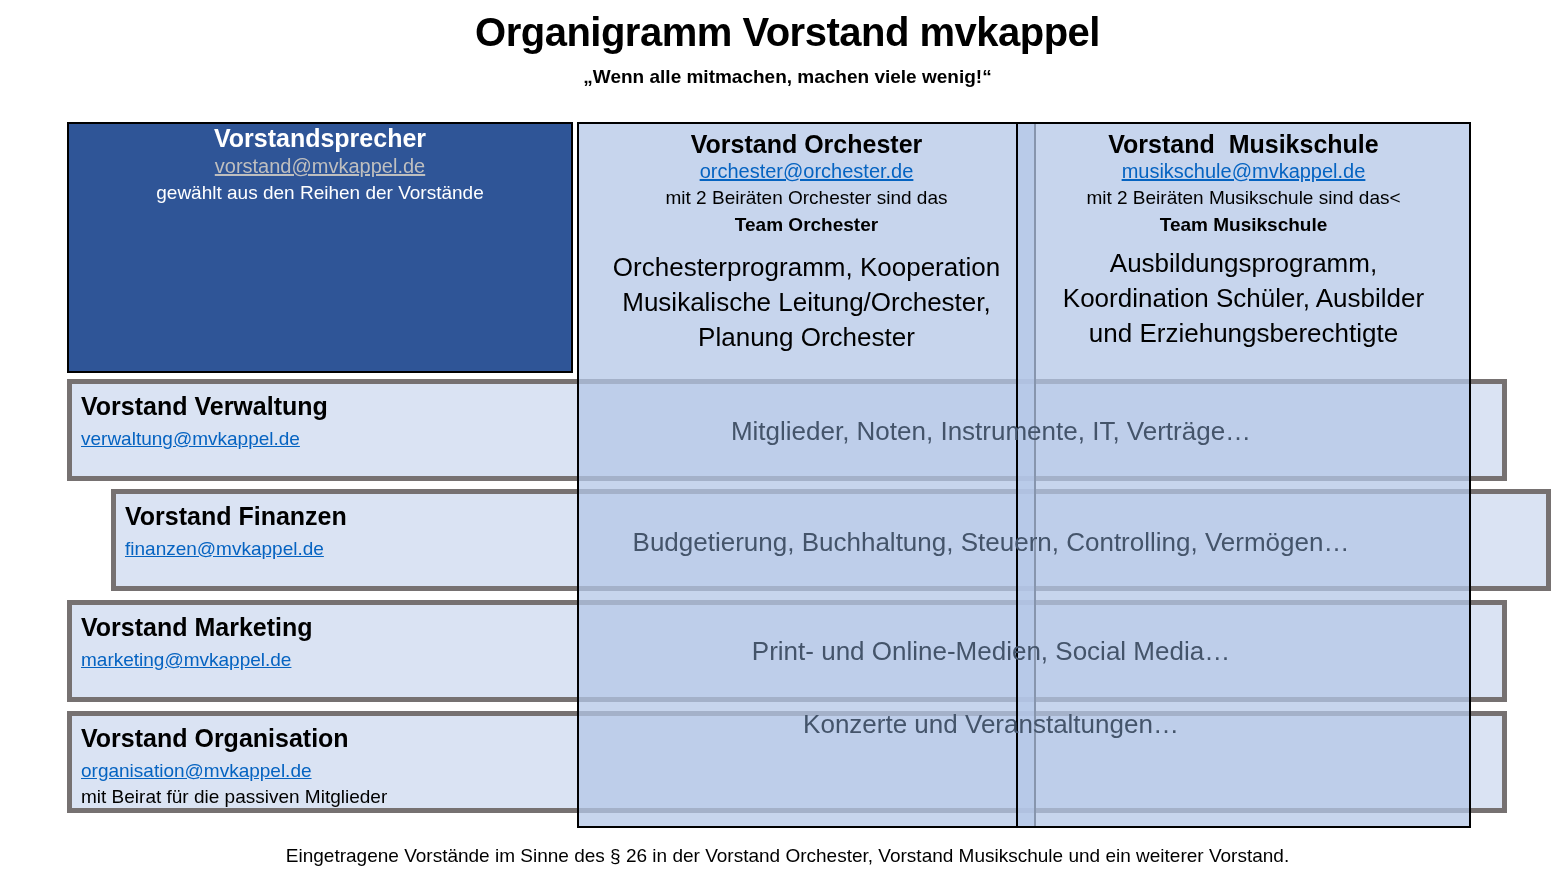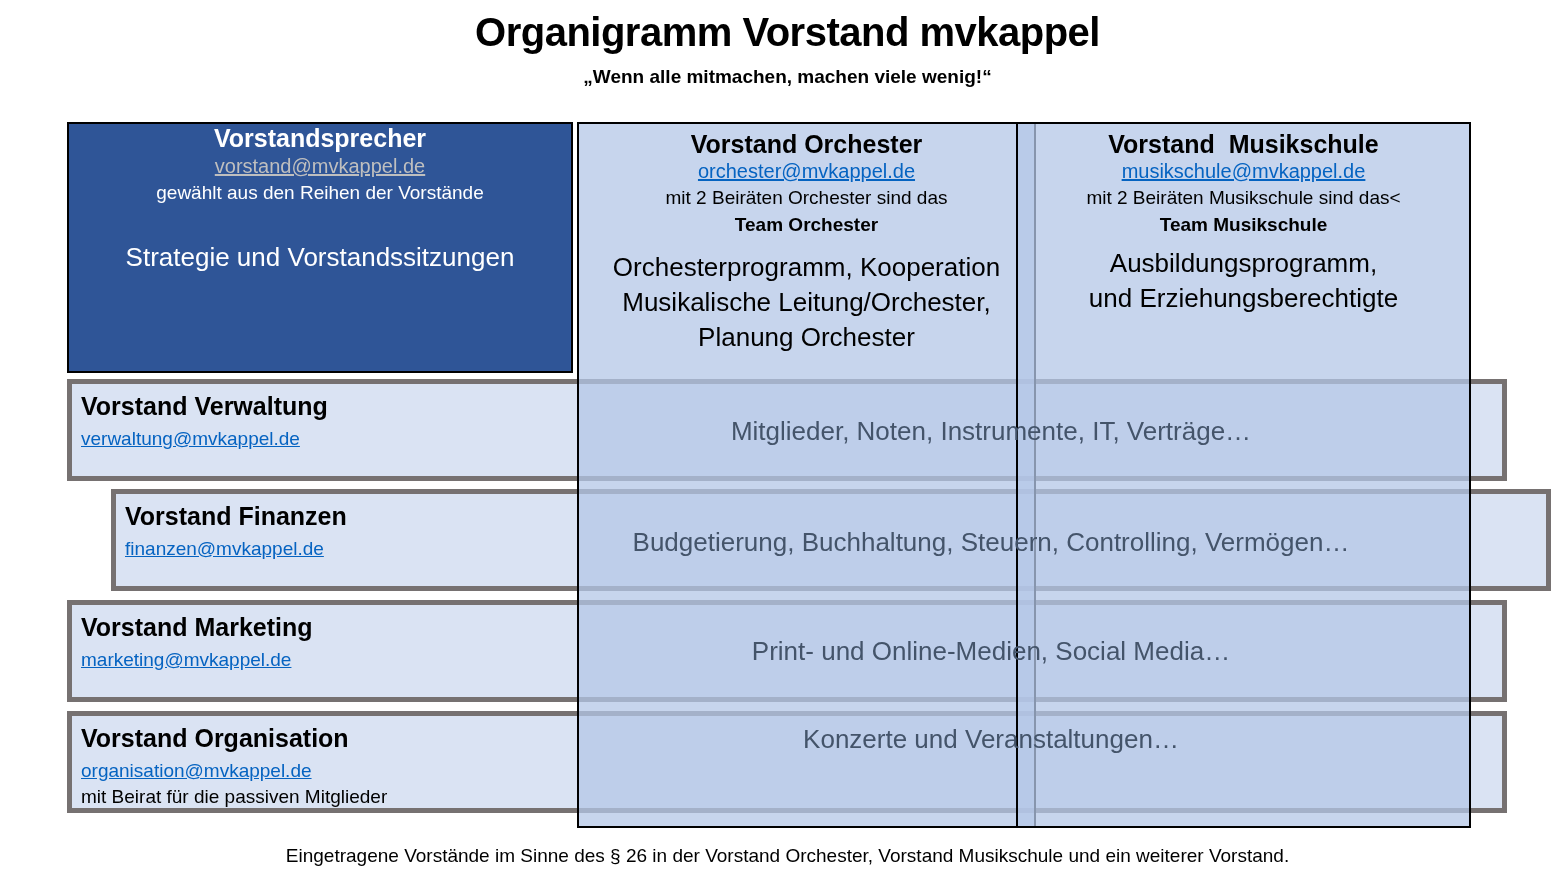--- a/index.html
+++ b/index.html
@@ -170,48 +170,48 @@
 <div class="abs row" style="top:711px;">
   <div class="abs row-head">Vorstand Organisation</div>
   <div class="abs row-mail">organisation@mvkappel.de</div>
   <div class="abs row-note">mit Beirat für die passiven Mitglieder</div>
 </div>
 
 <div class="abs speaker">
   <span class="speaker-head">Vorstandsprecher</span>
   <span class="speaker-mail">vorstand@mvkappel.de</span>
   <span class="speaker-line">gewählt aus den Reihen der Vorstände</span>
-  <span class="speaker-desc">Strategie und Vorstandssitzungen</span>
 </div>
 
 <div class="abs col col-orch">
   <div class="abs col-inner">
     <span class="col-head">Vorstand Orchester</span>
-    <span class="col-mail">orchester@mvkappel.de</span>
+    <span class="col-mail">orchester@orchester.de</span>
     <span class="col-line">mit 2 Beiräten Orchester sind das</span>
     <span class="col-team">Team Orchester</span>
     <span class="col-desc">
       <span style="display:block">Orchesterprogramm, Kooperation</span>
       <span style="display:block">Musikalische Leitung/Orchester,</span>
       <span style="display:block">Planung Orchester</span>
     </span>
   </div>
 </div>
 
 <div class="abs col col-musik">
   <div class="abs col-inner">
     <span class="col-head" style="white-space:pre">Vorstand  Musikschule</span>
     <span class="col-mail">musikschule@mvkappel.de</span>
     <span class="col-line">mit 2 Beiräten Musikschule sind das&lt;</span>
     <span class="col-team">Team Musikschule</span>
     <span class="col-desc" style="margin-top:10px;">
       <span style="display:block">Ausbildungsprogramm,</span>
+      <span style="display:block">Koordination Schüler, Ausbilder</span>
       <span style="display:block">und Erziehungsberechtigte</span>
     </span>
   </div>
 </div>
 
 <div class="abs row-task" style="top:416px;">Mitglieder, Noten, Instrumente, IT, Verträge…</div>
 <div class="abs row-task" style="top:527px;">Budgetierung, Buchhaltung, Steuern, Controlling, Vermögen…</div>
 <div class="abs row-task" style="top:636px;">Print- und Online-Medien, Social Media…</div>
-<div class="abs row-task" style="top:724px;">Konzerte und Veranstaltungen…</div>
+<div class="abs row-task" style="top:709px;">Konzerte und Veranstaltungen…</div>
 
 <div class="abs footer">Eingetragene Vorstände im Sinne des § 26 in der Vorstand Orchester, Vorstand Musikschule und ein weiterer Vorstand.</div>
 
 </body></html>

